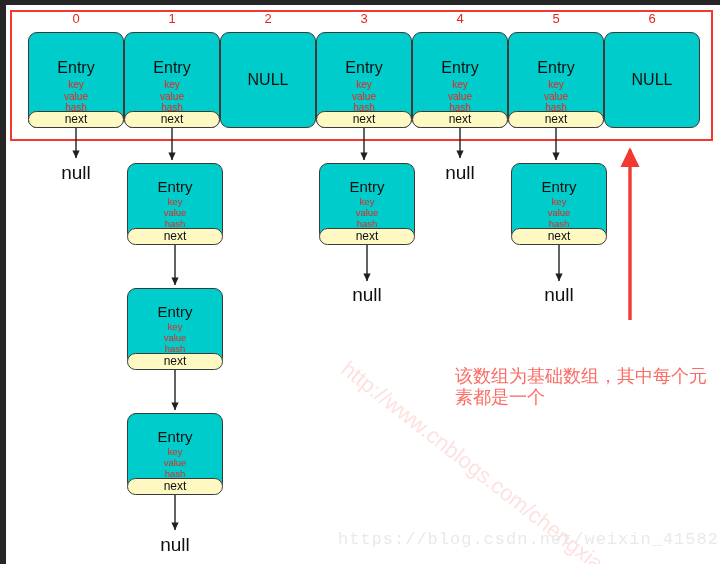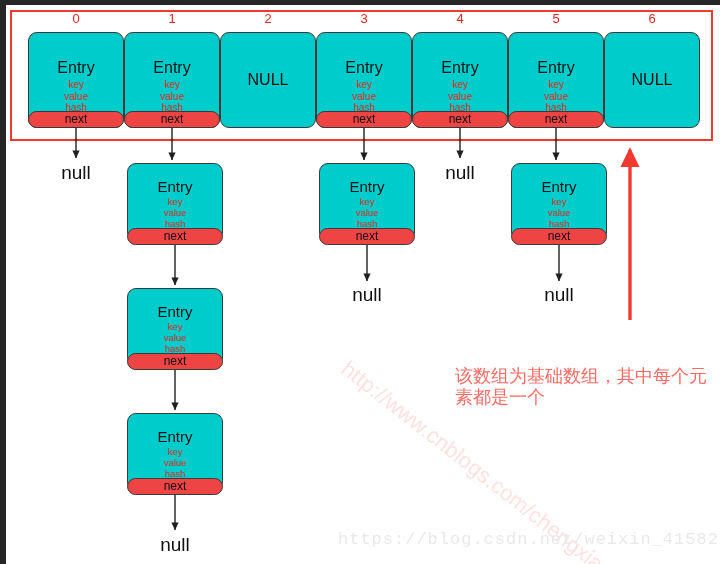--- a/index.html
+++ b/index.html
@@ -24,21 +24,21 @@
         box-sizing:border-box;}
   .cell.withnext{height:96px;}
   .cell .ctitle{position:absolute;left:0;right:0;top:26px;text-align:center;
                 font-size:16px;color:#101010;}
   .cell .cfields{position:absolute;left:0;right:0;top:46px;text-align:center;
                  font-size:10px;color:#e8251c;line-height:11.5px;}
   .cell .nullword{position:absolute;left:0;right:0;top:38px;text-align:center;
                   font-size:16px;color:#101010;}
 
   
-  .nextbar{position:absolute;width:96px;height:17px;background:#ef4444;
+  .nextbar{position:absolute;width:96px;height:17px;background:#fef9c3;
            border:1.4px solid #3a3a3a;border-radius:9px;box-sizing:border-box;
            text-align:center;font-size:12px;color:#101010;line-height:14px;}
 
   
   .node{position:absolute;width:96px;height:78px;background:#00cccc;
         border:1.6px solid #3a3a3a;border-radius:9px;box-sizing:border-box;}
   .node .ntitle{position:absolute;left:0;right:0;top:14px;text-align:center;
                 font-size:15px;color:#101010;}
   .node .nfields{position:absolute;left:0;right:0;top:32px;text-align:center;
                  font-size:9.5px;color:#e8251c;line-height:11px;}

